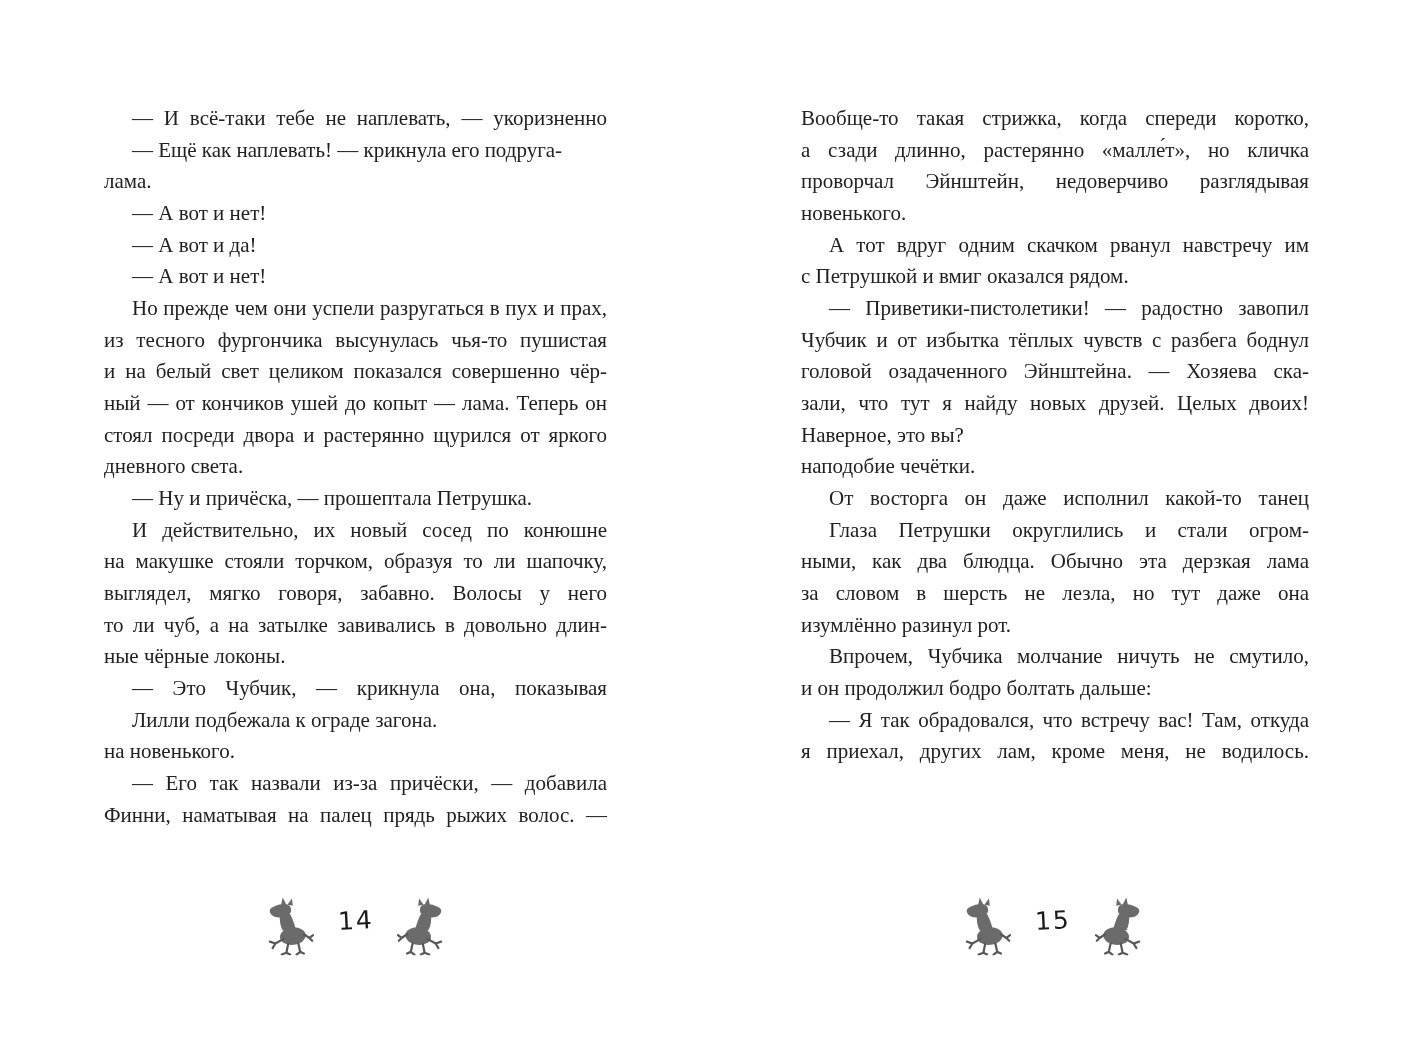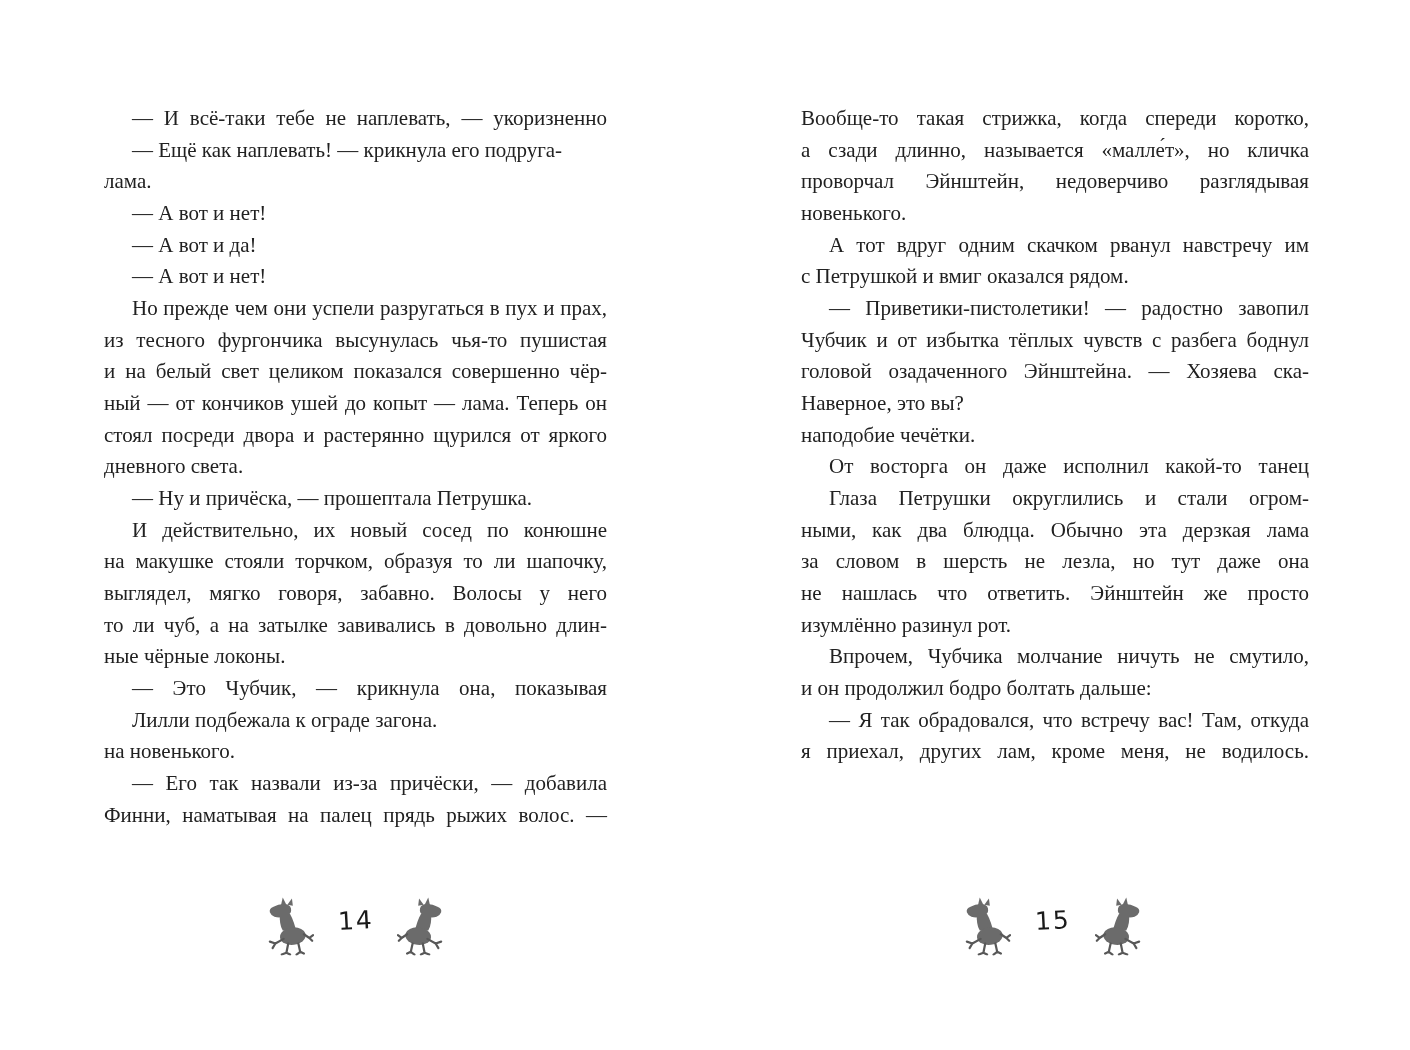--- a/index.html
+++ b/index.html
@@ -108,35 +108,35 @@
       <span class="page-num">14</span>
       <svg class="llama flip" viewBox="0 0 50 64">
           <use href="#llama-doodle"></use>
         </svg>
     </div>
   </section>
 
   <section class="page page-right">
     <div class="text-block">
         <div class="line just">Вообще-то такая стрижка, когда спереди коротко,</div>
-        <div class="line just">а сзади длинно, называется «малле́т», но кличка</div>
+        <div class="line just">а сзади длинно, растерянно «малле́т», но кличка</div>
         <div class="line just">проворчал Эйнштейн, недоверчиво разглядывая</div>
         <div class="line">новенького.</div>
         <div class="line indent just">А тот вдруг одним скачком рванул навстречу им</div>
         <div class="line">с Петрушкой и вмиг оказался рядом.</div>
         <div class="line indent just">— Приветики-пистолетики! — радостно завопил</div>
         <div class="line just">Чубчик и от избытка тёплых чувств с разбега боднул</div>
         <div class="line just">головой озадаченного Эйнштейна. — Хозяева ска-</div>
+        <div class="line just">зали, что тут я найду новых друзей. Целых двоих!</div>
         <div class="line">Наверное, это вы?</div>
         <div class="line">наподобие чечётки.</div>
         <div class="line indent just">От восторга он даже исполнил какой-то танец</div>
         <div class="line indent just">Глаза Петрушки округлились и стали огром-</div>
         <div class="line just">ными, как два блюдца. Обычно эта дерзкая лама</div>
         <div class="line just">за словом в шерсть не лезла, но тут даже она</div>
-        <div class="line just">не нашлась что ответить. Эйнштейн же просто</div>
         <div class="line">изумлённо разинул рот.</div>
         <div class="line indent just">Впрочем, Чубчика молчание ничуть не смутило,</div>
         <div class="line">и он продолжил бодро болтать дальше:</div>
         <div class="line indent just">— Я так обрадовался, что встречу вас! Там, откуда</div>
         <div class="line just">я приехал, других лам, кроме меня, не водилось.</div>
       </div>
     <div class="page-footer">
       <svg class="llama" viewBox="0 0 50 64">
           <use href="#llama-doodle"></use>
         </svg>

